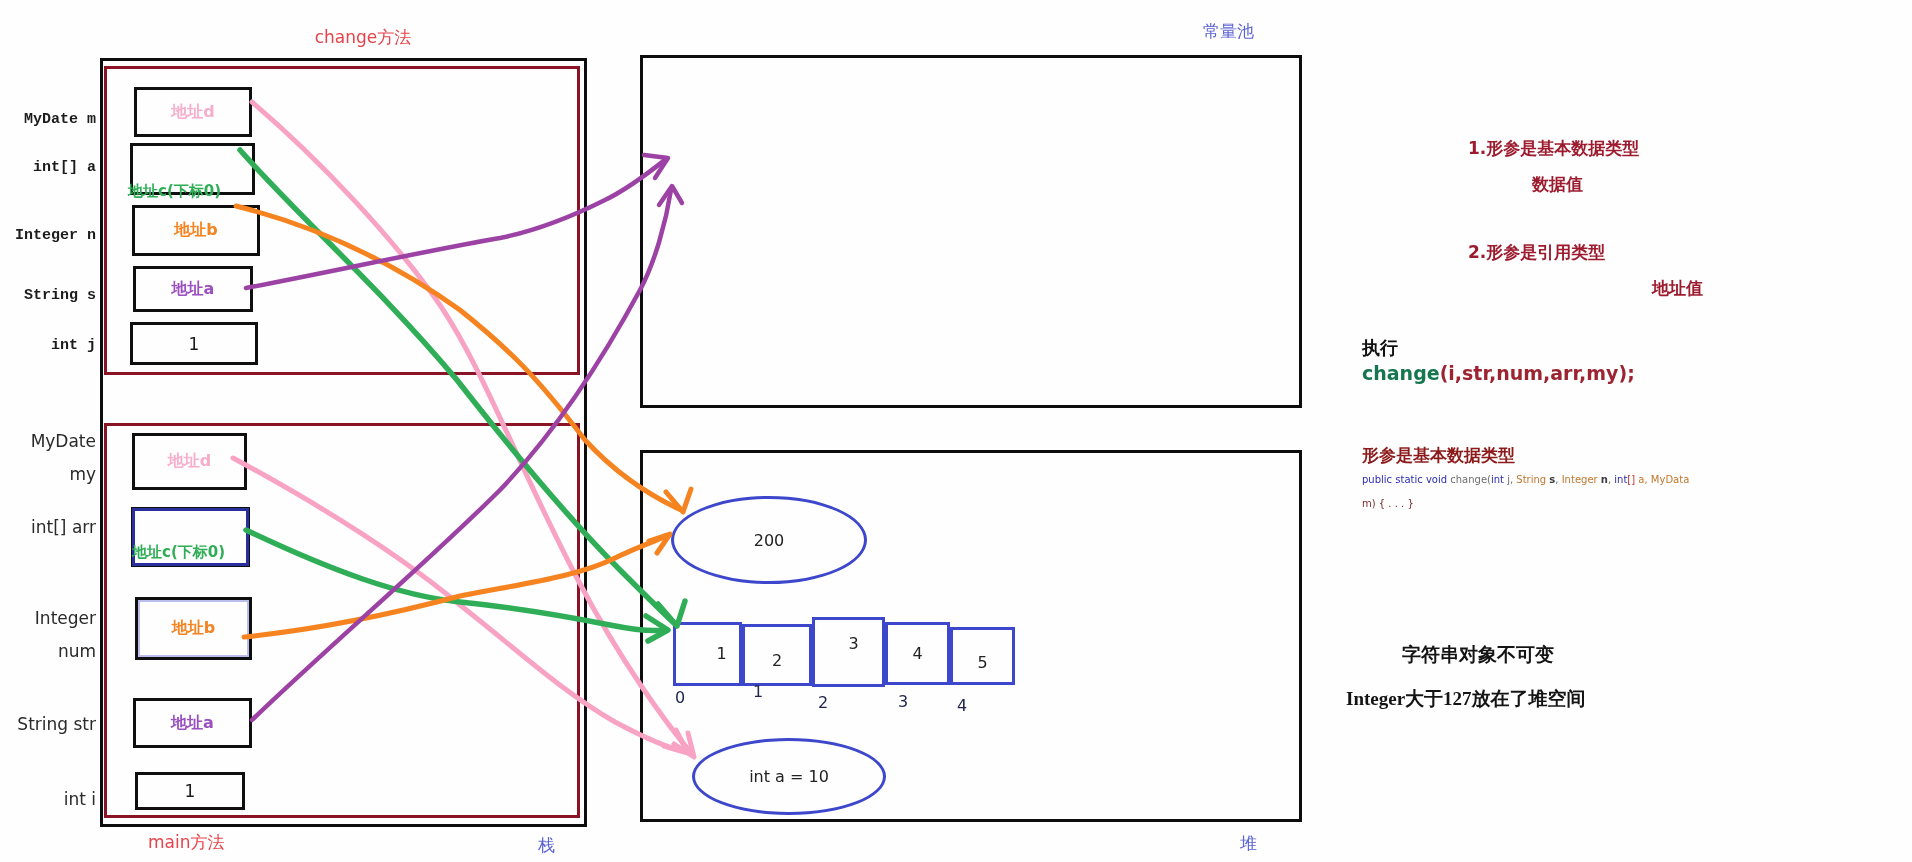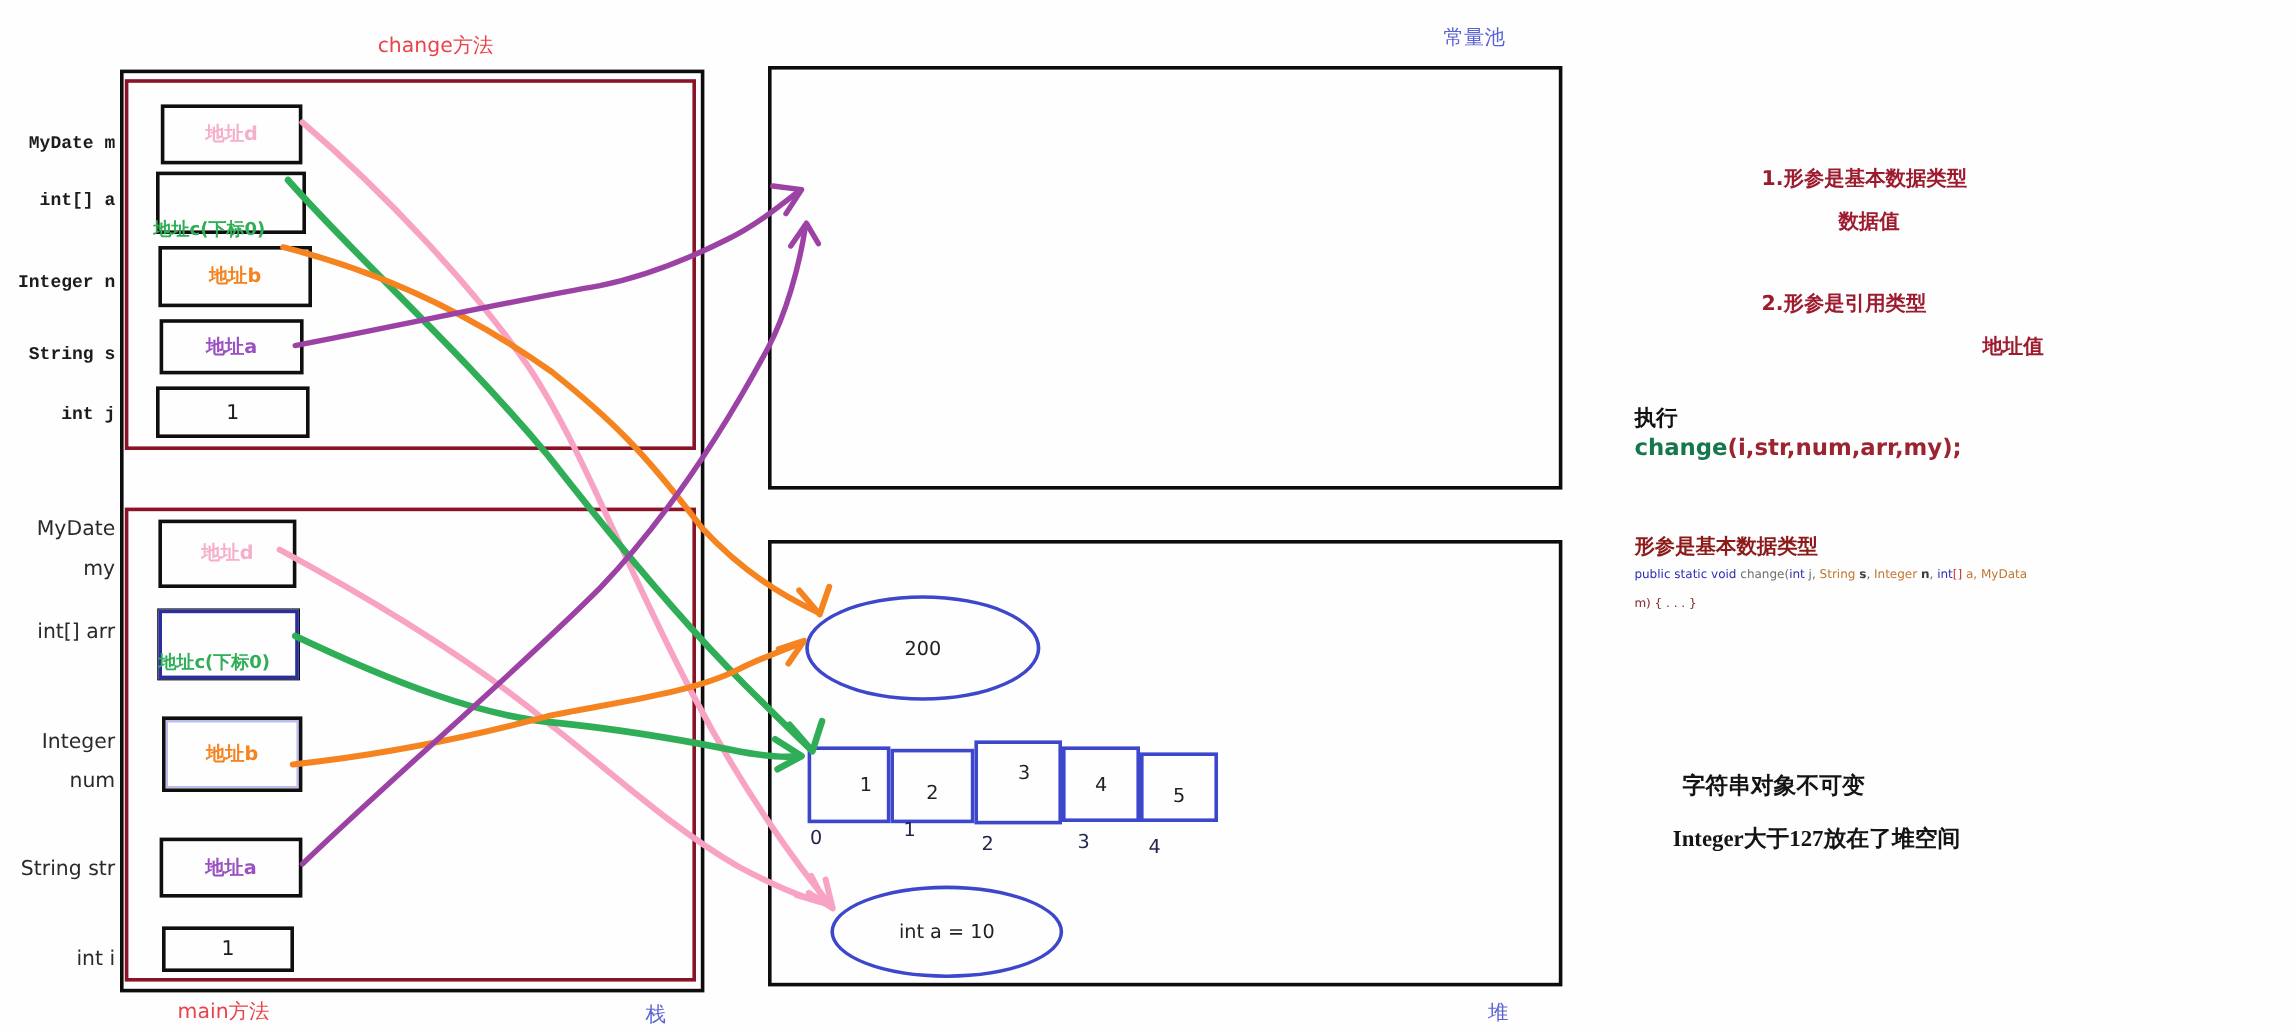--- a/index.html
+++ b/index.html
@@ -130,21 +130,21 @@
     <span class="call-fn">change</span><span class="call-args">(i,str,num,arr,my);</span>
   </div>
 
   <div class="serif-red" style="left:1362px;top:444px;">形参是基本数据类型</div>
   <div class="code" style="left:1362px;top:468px;">
     <span class="c-kw">public static void </span><span class="c-plain">change(</span><span class="c-kw">int</span><span class="c-plain"> j, </span><span class="c-type">String </span><span class="c-var">s</span><span class="c-plain">, </span><span class="c-type">Integer </span><span class="c-var">n</span><span class="c-plain">, </span><span class="c-kw">int</span><span class="c-br">[]</span><span class="c-type"> a, </span><span class="c-type">MyData</span>
   </div>
   <div class="code c-body" style="left:1362px;top:492px;">m) { . . . }</div>
 
   <div class="serif-note" style="left:1402px;top:642px;">字符串对象不可变</div>
-  <div class="serif-note" style="left:1394px;top:686px;">Integer大于127放在了堆空间</div>
+  <div class="serif-note" style="left:1346px;top:686px;">Integer大于127放在了堆空间</div>
 
   <svg class="arrows" width="1912" height="862" viewBox="0 0 1912 862">
     <g stroke="#f8a3c4" stroke-width="5" fill="none" stroke-linecap="round" stroke-linejoin="round">
       <path d="M252,102 C320,160 395,240 440,305 C485,372 520,470 578,580 C620,660 665,722 692,754"></path>
       <path d="M674,744 L694,757 L688,733"></path>
     </g>
     <g stroke="#f8a3c4" stroke-width="5" fill="none" stroke-linecap="round" stroke-linejoin="round">
       <path d="M233,458 C320,505 400,555 460,605 C515,648 560,690 615,722 C645,738 668,748 686,752"></path>
       <path d="M664,746 L688,753 L676,730"></path>
     </g>

